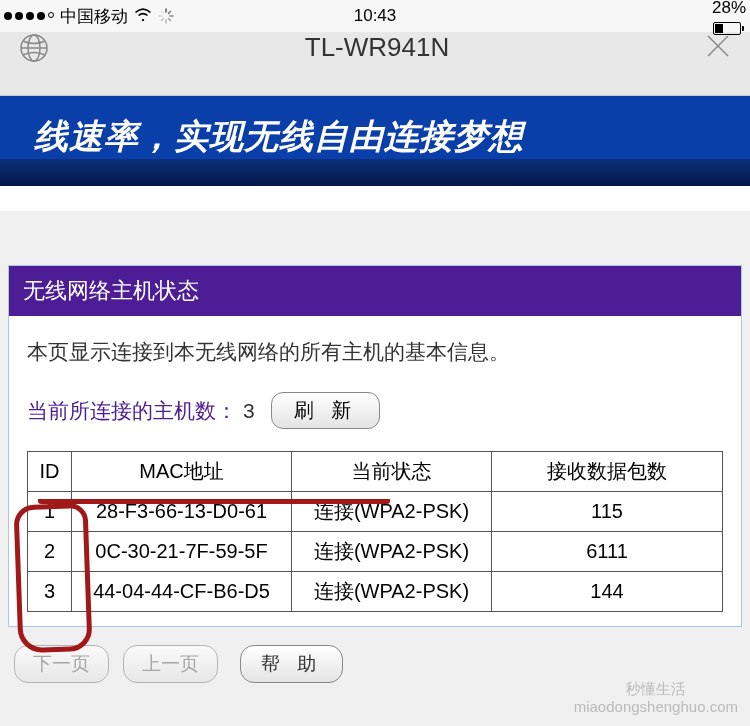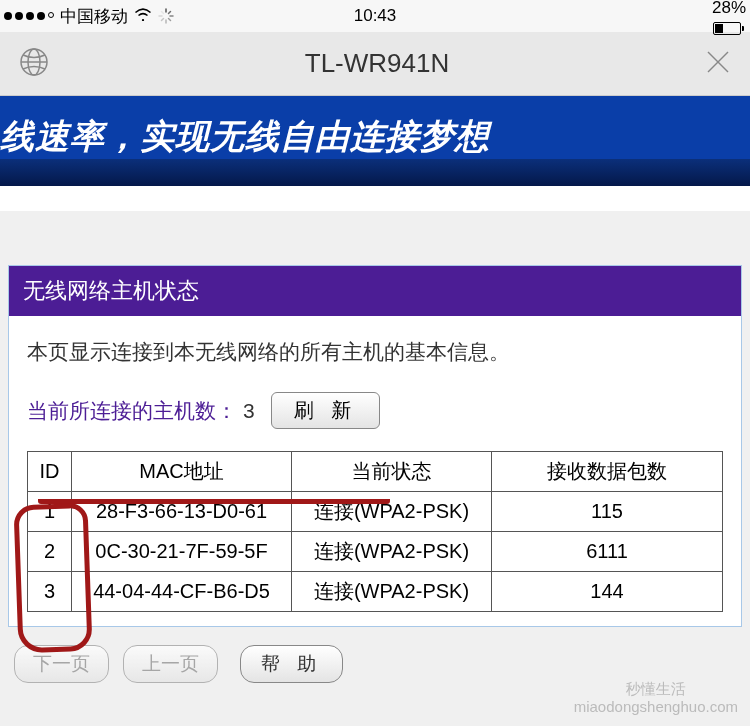--- a/index.html
+++ b/index.html
@@ -31,21 +31,20 @@
     .status-right { display: flex; align-items: center; gap: 4px; flex-direction: column; }
     .battery-icon { display: inline-flex; align-items: center; }
     .battery-body { width: 28px; height: 13px; border: 1px solid #000; border-radius: 2px; position: relative; }
     .battery-fill { position: absolute; left: 1px; top: 1px; bottom: 1px; width: 28%; background: #000; }
     .battery-tip { width: 2px; height: 5px; background: #000; margin-left: 1px; border-radius: 0 1px 1px 0; }
 
     .browser-bar {
       height: 64px;
       background: #e8e8e8;
       display: flex;
-      align-items: center;
       padding: 0 18px;
       gap: 20px;
       border-bottom: 1px solid #ccc;
     }
     .globe-icon svg { width: 32px; height: 32px; stroke: #888; }
     .page-title {
       flex: 1;
       text-align: center;
       font-size: 26px;
       color: #333;
@@ -58,21 +57,21 @@
       background: linear-gradient(180deg, #0a3ea8 0%, #0a3ea8 55%, #0b2f7a 55%, #04184a 78%, #ffffff 78%, #ffffff 100%);
       color: #fff;
       padding: 18px 10px 0;
       font-size: 34px;
       font-weight: 700;
       font-style: italic;
       letter-spacing: 1px;
       position: relative;
       overflow: hidden;
     }
-    .banner-text { white-space: nowrap; margin-left: -10px; }
+    .banner-text { white-space: nowrap; margin-left: -10px; padding-left: 34px; }
 
     .gap { height: 54px; background: #f0f0f0; }
 
     .panel {
       margin: 0 8px;
       border: 1px solid #a8c8e8;
     }
     .panel-header {
       background: #4c1d95;
       color: #fff;
@@ -92,21 +91,21 @@
       display: flex;
       align-items: center;
       gap: 16px;
       margin-bottom: 22px;
       font-size: 21px;
     }
     .host-count-label { color: #4c1d95; }
     .host-count-value { color: #333; margin-left: -10px; }
     .refresh-btn {
       border: 1px solid #888;
-      border-radius: 6px;
+      border-radius: 12px;
       padding: 4px 22px;
       background: linear-gradient(#fff, #e4e4e4);
       font-size: 20px;
       cursor: pointer;
       letter-spacing: 6px;
     }
 
     .host-table {
       border-collapse: collapse;
       width: 100%;

